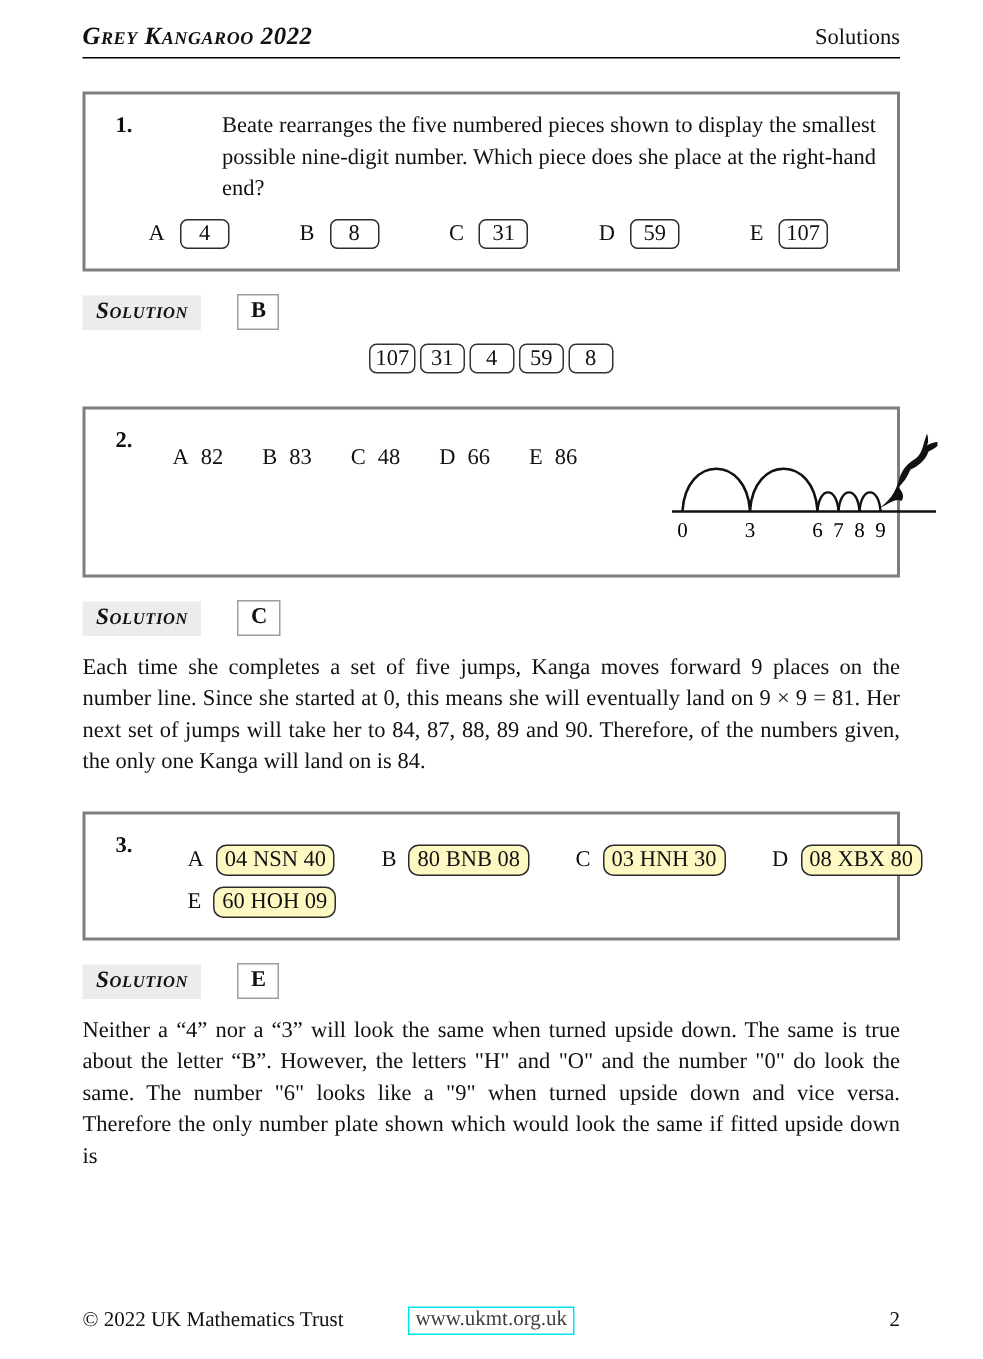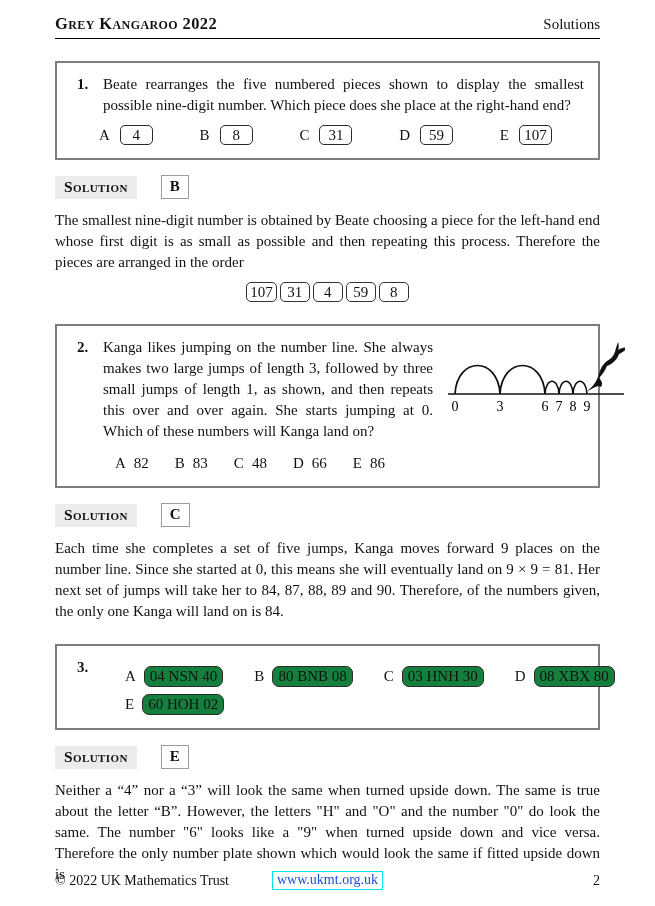--- a/index.html
+++ b/index.html
@@ -15,50 +15,50 @@
     overflow: hidden;
   }
   
   .hdr {
     display: flex;
     justify-content: space-between;
     align-items: baseline;
     border-bottom: 1.5px solid #000;
     padding-bottom: 4px;
   }
-  .hdr-title { font-variant: small-caps; font-size: 16.5px; letter-spacing: .4px; font-weight: 600; }
+  .hdr-title { font-variant: small-caps; font-size: 16.5px; letter-spacing: .4px; font-weight: 600; font-style: italic; }
   .hdr-right { font-size: 15px; }
 
   
   .qbox {
     border: 2px solid #7e7e7e;
     margin-top: 22px;
     padding: 11px 14px 12px 20px;
   }
   .qrow { display: flex; }
   .qnum { font-weight: bold; flex: none; width: 26px; font-size: 15px; line-height: 1.4; }
-  .qtext { font-size: 15px; line-height: 1.4; text-align: justify; }
+  .qtext { font-size: 15px; line-height: 1.4; text-align: justify; margin-left: 45px; }
 
   
   .optrow-q1 {
     display: flex; justify-content: space-between;
     margin: 9px 32px 1px 22px;
   }
   .opt { display: flex; align-items: center; gap: 10px; font-size: 15px; }
   .optbox {
     display: inline-block; border: 1.3px solid #2b2b2b; border-radius: 5px;
     min-width: 33px; height: 20px; line-height: 18px; text-align: center;
     padding: 0 3px; background: #fff;
   }
 
   
   .solrow { margin-top: 15px; display: flex; align-items: center; gap: 24px; }
   .solbadge {
     background: #ececec; font-variant: small-caps; font-size: 15.5px;
-    letter-spacing: .4px; padding: 2px 9px 3px 9px; font-weight: 600;
+    letter-spacing: .4px; padding: 2px 9px 3px 9px; font-weight: 600; font-style: italic;
   }
   .ansbox {
     border: 1.5px solid #9d9d9d; font-weight: bold; font-size: 15px;
     padding: 2px 8px 3px 8px; background: #fff;
   }
 
   .para { font-size: 15px; line-height: 1.4; text-align: justify; margin: 11px 0 0 0; }
 
   
   .pieces { display: flex; justify-content: center; gap: 3px; margin-top: 9px; }
@@ -72,34 +72,34 @@
   .q2-left { flex: none; width: 330px; }
   .q2-fig { flex: 1; padding-top: 2px; }
   .optrow-q2 { display: flex; gap: 26px; margin: 13px 0 2px 12px; }
   .opt-plain { display: flex; align-items: center; gap: 8px; font-size: 15px; }
 
   
   .optrow-q3 { display: flex; gap: 31px; margin: 9px 0 0 22px; }
   .optrow-q3b { display: flex; margin: 7px 0 1px 22px; }
   .plate {
     display: inline-block; border: 1.3px solid #2b2b2b; border-radius: 7px;
-    padding: 0 5px; height: 21px; line-height: 19px; font-size: 15px; background: #15803d;
+    padding: 0 5px; height: 21px; line-height: 19px; font-size: 15px; background: #fef9c3;
     white-space: nowrap;
   }
 
   
   .footer {
     position: absolute; left: 55px; right: 55px; bottom: 16px;
     display: grid; grid-template-columns: 1fr auto 1fr; align-items: center;
     font-size: 14px;
   }
   .footer-copy { justify-self: start; }
   .footer-link {
     justify-self: center; border: 1.2px solid #00e4f0; padding: 0 4px 1px 4px;
-    color: #1d4ed8; text-decoration: none;
+    color: #404040; text-decoration: none;
   }
   .footer-page { justify-self: end; }
 
   svg text { font-family: "Liberation Serif", serif; }
 </style>
 </head>
 <body>
 
 <div class="page">
 
@@ -134,35 +134,33 @@
         <span>E</span>
         <span class="optbox">107</span>
       </span>
     </div>
   </div>
 
   <div class="solrow">
     <span class="solbadge">Solution</span>
     <span class="ansbox">B</span>
   </div>
-  <p class="para">The smallest nine-digit number is obtained by Beate choosing a piece for the left-hand end whose first digit is as small as possible and then repeating this process. Therefore the pieces are arranged in the order</p>
   <div class="pieces">
     <span class="piece">107</span>
     <span class="piece">31</span>
     <span class="piece">4</span>
     <span class="piece">59</span>
     <span class="piece">8</span>
   </div>
 
   <div class="qbox">
     <div class="qrow">
       <span class="qnum">2.</span>
       <div class="q2-content">
         <div class="q2-left">
-          <div class="qtext">Kanga likes jumping on the number line. She always makes two large jumps of length 3, followed by three small jumps of length 1, as shown, and then repeats this over and over again. She starts jumping at 0. Which of these numbers will Kanga land on?</div>
           <div class="optrow-q2">
             <span class="opt-plain">
               <span>A</span>
               <span>82</span>
             </span>
             <span class="opt-plain">
               <span>B</span>
               <span>83</span>
             </span>
             <span class="opt-plain">
@@ -233,21 +231,21 @@
             <span class="plate">03 HNH 30</span>
           </span>
           <span class="opt-plain">
             <span>D</span>
             <span class="plate">08 XBX 80</span>
           </span>
         </div>
         <div class="optrow-q3b">
           <span class="opt-plain">
             <span>E</span>
-            <span class="plate">60 HOH 02</span>
+            <span class="plate">60 HOH 09</span>
           </span>
         </div>
       </div>
     </div>
   </div>
 
   <div class="solrow">
     <span class="solbadge">Solution</span>
     <span class="ansbox">E</span>
   </div>

